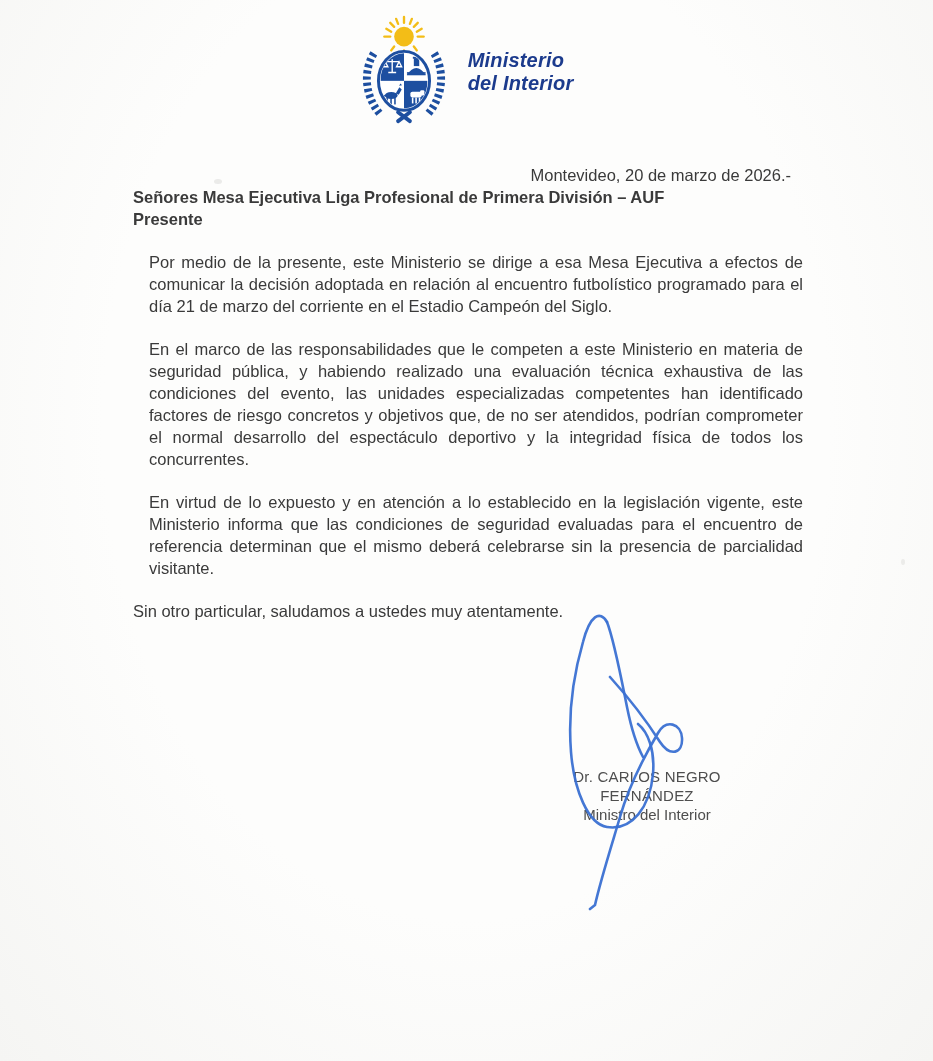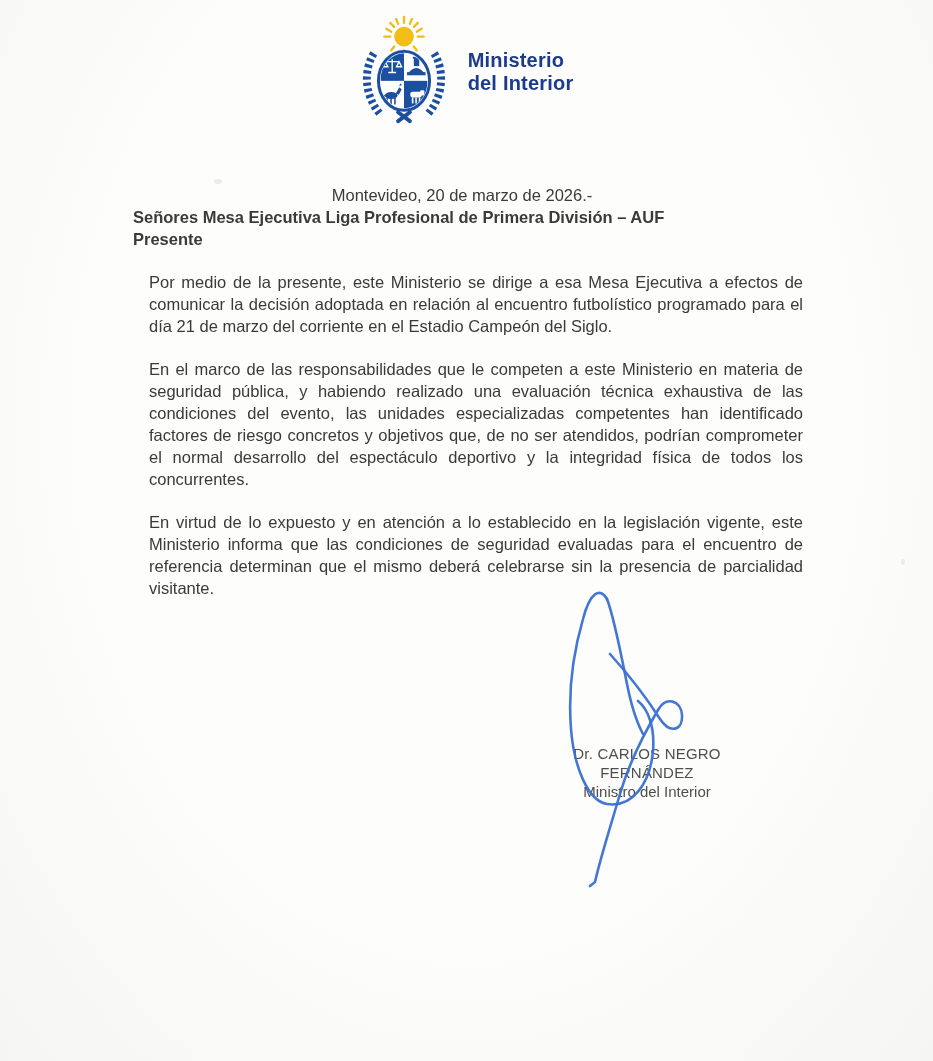--- a/index.html
+++ b/index.html
@@ -10,35 +10,36 @@
     color:var(--text,#3a3a3a);
     overflow:hidden;
     position:relative;
   }
   .page{position:absolute;inset:0;}
   
   .letterhead{
     padding-top:12px;
     display:flex;justify-content:center;align-items:center;gap:20px;
     height:120px;
+    font-style:italic;
   }
   .coa{width:88px;height:114px;display:block;}
   .emblem-blue{fill:var(--emblem-blue,#1d4fa0);}
   .emblem-blue-s{stroke:var(--emblem-blue,#1d4fa0);fill:none;}
   .emblem-white{fill:#ffffff;}
   .emblem-white-s{stroke:#ffffff;fill:none;}
   .sun{fill:var(--sun-yellow,#f3bd17);}
   .sun-s{stroke:var(--sun-yellow,#f3bd17);}
   .wordmark{
     font-weight:bold;font-size:20px;line-height:23px;
     color:var(--brand-blue,#1c3b8d);letter-spacing:.2px;
   }
   
   .content{padding:0 130px 0 133px;font-size:16.5px;line-height:22px;}
-  .date-line{margin-top:52px;text-align:center;padding-right:12px;}
+  .date-line{margin-top:32px;text-align:right;padding-right:12px;}
   .recipient{font-weight:bold;}
   .salutation{margin-top:23px;}
   p.body-par{margin:21px 0 0 16px;text-align:justify;}
   p.body-par.no-gap{margin-top:0;}
   .closing{margin:21px 0 0 0;}
   
   .signature-area{position:relative;height:340px;}
   .signature-ink{position:absolute;left:407px;top:-20px;width:200px;height:340px;pointer-events:none;}
   .ink{stroke:var(--ink,#3a70d2);fill:none;stroke-width:2.6;stroke-linecap:round;opacity:.95;}
   .signer{position:absolute;left:400px;top:145px;width:228px;text-align:center;color:#4e4e4e;font-size:15px;line-height:19px;}
@@ -135,20 +136,21 @@
     <div class="recipient">
       <div>Señores Mesa Ejecutiva Liga Profesional de Primera División – AUF</div>
       <div>Presente</div>
     </div>
 
 
     <p class="body-par">Por medio de la presente, este Ministerio se dirige a esa Mesa Ejecutiva a efectos de comunicar la decisión adoptada en relación al encuentro futbolístico programado para el día 21 de marzo del corriente en el Estadio Campeón del Siglo.</p>
     <p class="body-par">En el marco de las responsabilidades que le competen a este Ministerio en materia de seguridad pública, y habiendo realizado una evaluación técnica exhaustiva de las condiciones del evento, las unidades especializadas competentes han identificado factores de riesgo concretos y objetivos que, de no ser atendidos, podrían comprometer el normal desarrollo del espectáculo deportivo y la integridad física de todos los concurrentes.</p>
     <p class="body-par">En virtud de lo expuesto y en atención a lo establecido en la legislación vigente, este Ministerio informa que las condiciones de seguridad evaluadas para el encuentro de referencia determinan que el mismo deberá celebrarse sin la presencia de parcialidad visitante.</p>
 
+    <p class="closing">Sin otro particular, saludamos a ustedes muy atentamente.</p>
 
     <div class="signature-area">
       <div class="signer">
         <div class="signer-name">Dr. CARLOS NEGRO FERNÁNDEZ</div>
         <div class="signer-title">Ministro del Interior</div>
       </div>
       <svg class="signature-ink" viewBox="0 0 200 340" aria-hidden="true">
 
         <path class="ink" d="M67 20 C 60 8, 50 13, 43 40 C 32 78, 28 112, 31 150 C 34 188, 48 222, 67 225 C 92 229, 110 205, 113 172 C 115 148, 108 130, 98 122"></path>
 

